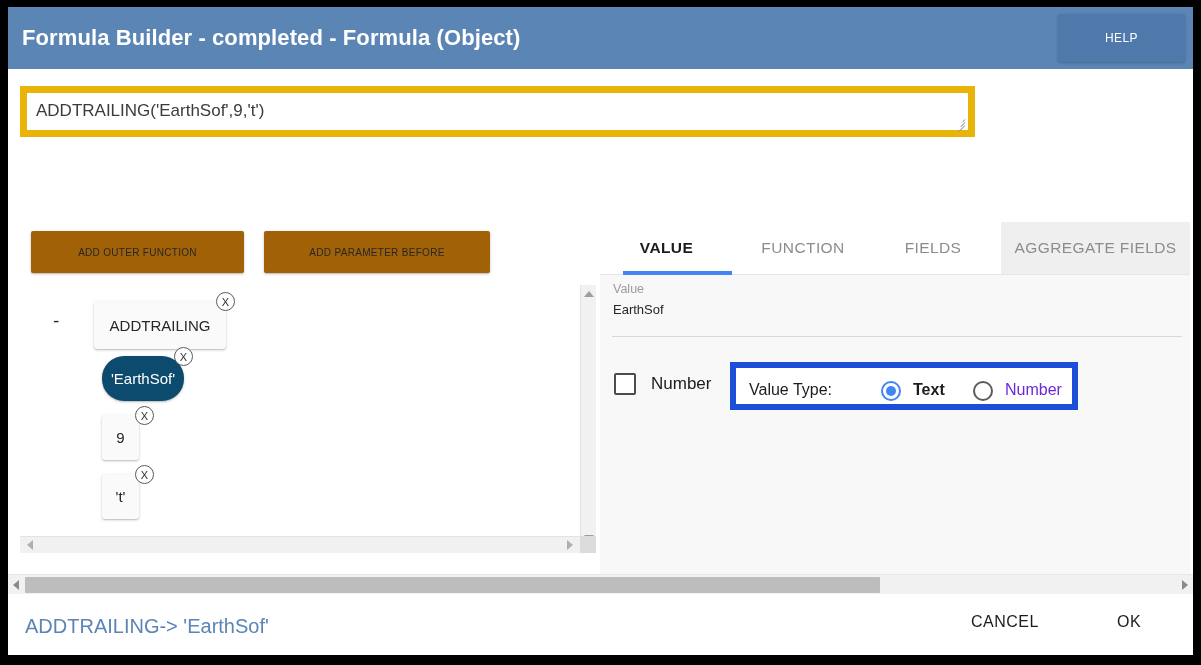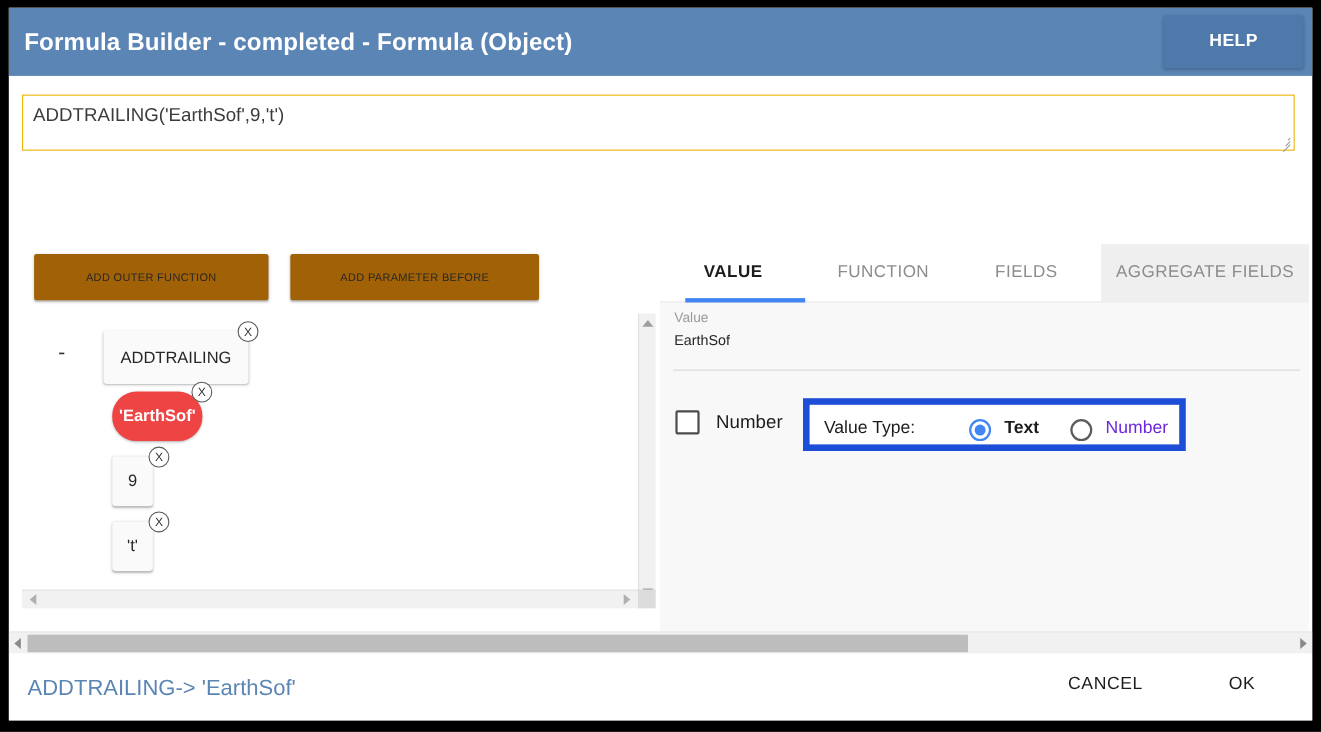--- a/index.html
+++ b/index.html
@@ -54,39 +54,39 @@
   }
   #help-button {
     position: absolute;
     right: 8px;
     top: 7px;
     width: 127px;
     height: 48px;
     background: #4f79aa;
     border-radius: 3px;
     color: #ffffff;
-    font-size: 16px;
-    font-weight: bold;
+    font-size: 12px;
+    font-weight: normal;
     letter-spacing: .4px;
     display: flex;
     align-items: center;
     justify-content: center;
     box-shadow: 0 1px 3px rgba(0,0,0,.22);
     cursor: pointer;
     user-select: none;
   }
 
   
   #formula-box {
     position: absolute;
     left: 12px;
     top: 79px;
-    width: 1157px;
+    width: 955px;
     height: 51px;
-    border: 1px solid #eab308;
+    border: 7px solid #eab308;
     background: #ffffff;
     box-sizing: border-box;
   }
   #formula-text {
     position: absolute;
     left: 9px;
     top: 8px;
     font-size: 17px;
     color: #3b3b3b;
     white-space: pre;
@@ -158,23 +158,23 @@
     align-items: center;
     justify-content: center;
     font-size: 15px;
     color: #262626;
     cursor: pointer;
     user-select: none;
     white-space: nowrap;
     box-sizing: border-box;
   }
   .chip.selected {
-    background: #ef4444;
+    background: #0c4a6e;
     color: #ffffff;
-    font-weight: bold;
+    font-weight: normal;
     border-radius: 22px;
   }
   .chip-x {
     position: absolute;
     width: 19px;
     height: 19px;
     border-radius: 50%;
     background: #ffffff;
     border: 1px solid #5a5a5a;
     color: #303030;

